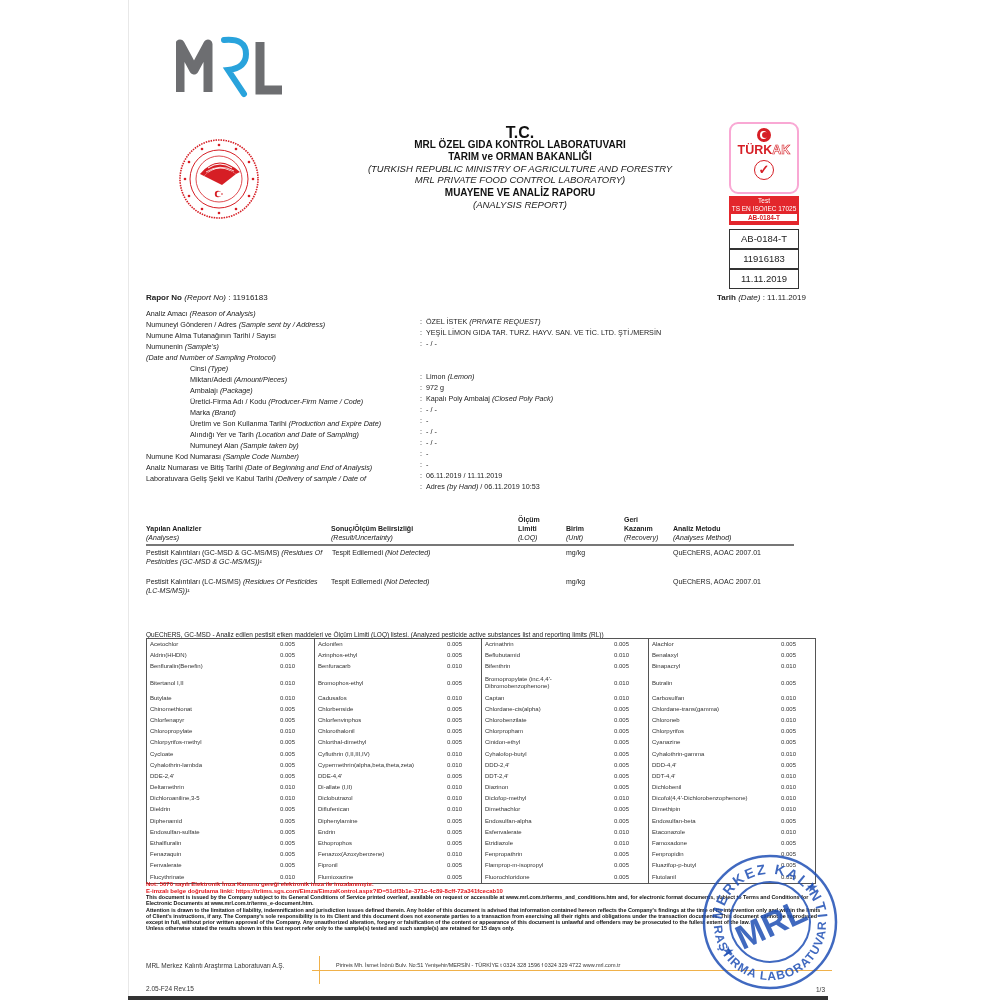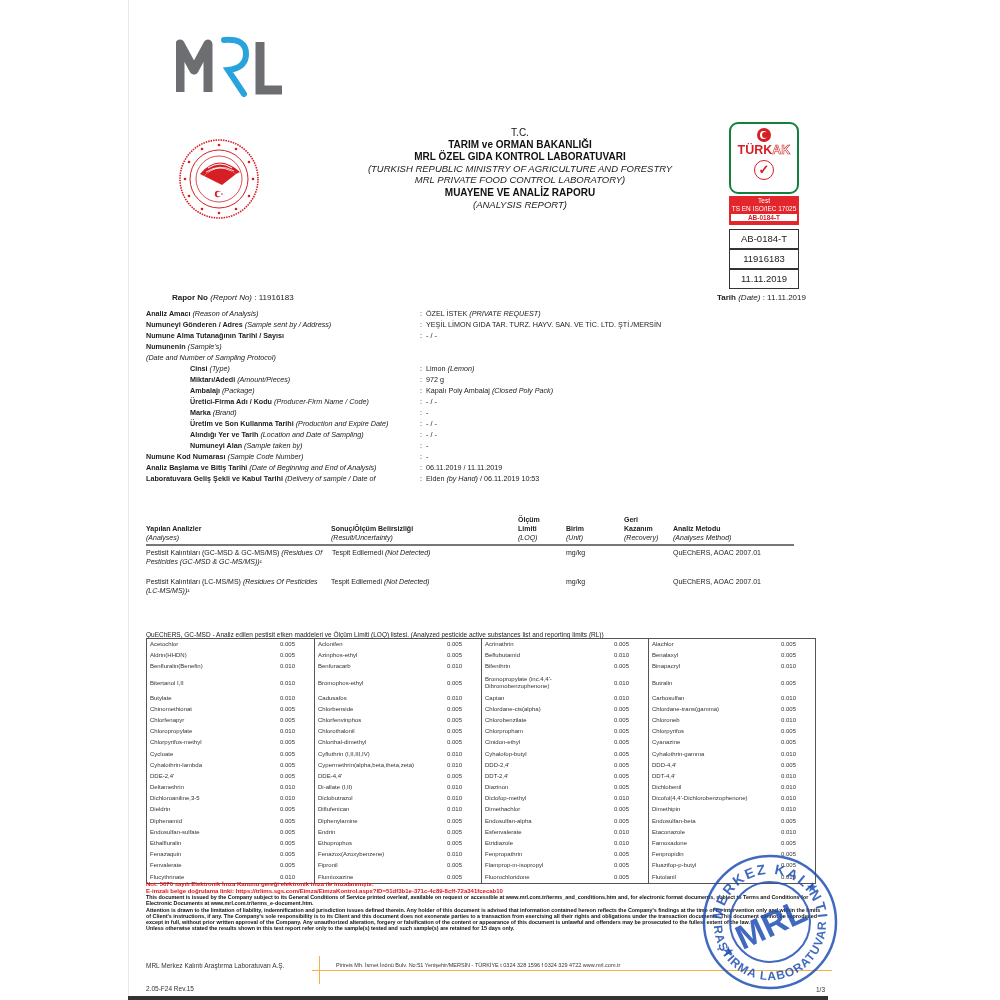--- a/index.html
+++ b/index.html
@@ -10,48 +10,48 @@
   .bottom-bar { position: absolute; left: 128px; top: 996px; width: 700px; height: 4px; background: #333; }
 
   
   .mrl-logo { position: absolute; left: 176px; top: 30px; width: 110px; height: 70px; }
 
   
   .emblem { position: absolute; left: 178px; top: 138px; width: 82px; height: 82px; }
 
   
   .hdr { position: absolute; left: 350px; top: 127px; width: 340px; text-align: center; color: #111; }
-  .hdr .l1 { font-size: 10px; font-weight: normal; line-height: 12px; }
+  .hdr .l1 { font-size: 16px; font-weight: bold; line-height: 12px; }
   .hdr .l2 { font-size: 10px; font-weight: bold; line-height: 12px; }
   .hdr .it { font-size: 9.5px; font-style: italic; line-height: 11px; color: #222; }
   .hdr .l4 { font-size: 10px; font-weight: bold; line-height: 13px; margin-top: 1px; }
 
   
-  .turkak { position: absolute; left: 729px; top: 122px; width: 70px; height: 72px; border: 2px solid #15803d; border-radius: 9px; text-align: center; }
+  .turkak { position: absolute; left: 729px; top: 122px; width: 70px; height: 72px; border: 2px solid #f9a8d4; border-radius: 9px; text-align: center; }
   .turkak .flag { width: 14px; height: 14px; border-radius: 50%; background: #d61e25; margin: 4px auto 0; position: relative; }
   .turkak .flag::after { content: ""; position: absolute; left: 3px; top: 3px; width: 7px; height: 8px; border-radius: 50%; background: #fff; }
   .turkak .flag::before { content: ""; position: absolute; left: 5px; top: 4px; width: 6px; height: 6px; border-radius: 50%; background: #d61e25; z-index: 2; }
   .turkak .tk { font-size: 12.5px; font-weight: bold; color: #d61e25; letter-spacing: 0px; margin-top: 2px; line-height: 13px; }
   .turkak .tk span { color: #fff; -webkit-text-stroke: 0.6px #d61e25; }
   .turkak .check { width: 20px; height: 20px; border: 1.5px solid #d61e25; border-radius: 50%; margin: 3px auto 0; color: #d61e25; font-size: 13px; line-height: 17px; font-weight: bold; }
   .turkak-band { position: absolute; left: 729px; top: 196px; width: 70px; height: 29px; background: #e3262c; color: #fff; text-align: center; font-size: 6.5px; line-height: 8px; padding-top: 1px; }
   .turkak-band .code { background: #fff; color: #d61e25; margin: 1px 2px 0; font-weight: bold; font-size: 6.5px; line-height: 7px; }
   .idbox { position: absolute; left: 729px; width: 70px; height: 20px; border: 1px solid #333; font-size: 9.5px; text-align: center; line-height: 18px; color: #222; }
 
   
   .rap { position: absolute; left: 146px; top: 293px; font-size: 8px; color: #222; }
-  .rap b { font-weight: bold; margin-left: 26px; }
+  .rap b { font-weight: bold; }
   .tarih { position: absolute; left: 717px; top: 293px; font-size: 8px; color: #222; }
   .it { font-style: italic; }
 
   
   .info { position: absolute; left: 146px; top: 308px; width: 680px; font-size: 7.2px; color: #222; }
   .info .row { position: relative; height: 11px; line-height: 11px; white-space: nowrap; }
-  .info .row .lbl b { font-weight: bold; }
-  .info .row .val { position: absolute; left: 274px; top: 0; }
+  .info .row .lbl b { font-weight: normal; }
+  .info .row .val { position: absolute; left: 274px; top: 8px; }
   .info .row.ind .lbl { padding-left: 44px; }
 
   
   .anl { position: absolute; left: 146px; top: 515px; width: 648px; font-size: 7px; color: #222; }
   .anl .head { position: relative; height: 31px; border-bottom: 2px solid #777; }
   .anl .hc { position: absolute; bottom: 2px; line-height: 9px; }
   .anl .hc b { font-weight: bold; }
   .anl .rowa { position: relative; height: 29px; }
   .anl .rowa .c { position: absolute; top: 2px; line-height: 9px; }
 
@@ -116,22 +116,22 @@
     <path d="M26 38 Q40 24 58 36 L44 47 Z" fill="#d61e25"></path>
     <path d="M30 30 Q42 22 54 30" fill="none" stroke="#fff" stroke-width="1"></path>
     <path d="M28 34 Q42 25 56 33" fill="none" stroke="#fff" stroke-width="0.8"></path>
     <circle cx="40" cy="56" r="3.2" fill="#d61e25"></circle>
     <circle cx="41.2" cy="56" r="2.5" fill="#fff"></circle>
     <circle cx="44" cy="56" r="0.8" fill="#d61e25"></circle>
   </svg>
 
   <div class="hdr">
     <div class="l1">T.C.</div>
+    <div class="l2">MRL ÖZEL GIDA KONTROL LABORATUVARI</div>
     <div class="l2">TARIM ve ORMAN BAKANLIĞI</div>
-    <div class="l2">MRL ÖZEL GIDA KONTROL LABORATUVARI</div>
     <div class="it">(TURKISH REPUBLIC MINISTRY OF AGRICULTURE AND FORESTRY</div>
     <div class="it">MRL PRIVATE FOOD CONTROL LABORATORY)</div>
     <div class="l4">MUAYENE VE ANALİZ  RAPORU</div>
     <div class="it">(ANALYSIS REPORT)</div>
   </div>
 
   <div class="turkak">
     <div class="flag"></div>
     <div class="tk"><span style="color:#d61e25;-webkit-text-stroke:0">TÜRK</span><span>AK</span></div>
     <div class="check">✓</div>
@@ -164,22 +164,22 @@
       <div class="row"><span class="lbl"><b></b> <span class="it">(Date and Number of Sampling Protocol)</span></span></div>
       <div class="row ind"><span class="lbl"><b>Cinsi</b> <span class="it">(Type)</span></span><span class="val">:&nbsp;&nbsp;<span>Limon</span> <span class="it">(Lemon)</span><span></span></span></div>
       <div class="row ind"><span class="lbl"><b>Miktarı/Adedi</b> <span class="it">(Amount/Pieces)</span></span><span class="val">:&nbsp;&nbsp;<span>972 g</span> <span class="it"></span><span></span></span></div>
       <div class="row ind"><span class="lbl"><b>Ambalajı</b> <span class="it">(Package)</span></span><span class="val">:&nbsp;&nbsp;<span>Kapalı Poly Ambalaj</span> <span class="it">(Closed Poly Pack)</span><span></span></span></div>
       <div class="row ind"><span class="lbl"><b>Üretici-Firma Adı / Kodu</b> <span class="it">(Producer-Firm Name / Code)</span></span><span class="val">:&nbsp;&nbsp;<span>- / -</span> <span class="it"></span><span></span></span></div>
       <div class="row ind"><span class="lbl"><b>Marka</b> <span class="it">(Brand)</span></span><span class="val">:&nbsp;&nbsp;<span>-</span> <span class="it"></span><span></span></span></div>
       <div class="row ind"><span class="lbl"><b>Üretim ve Son Kullanma Tarihi</b> <span class="it">(Production and Expire Date)</span></span><span class="val">:&nbsp;&nbsp;<span>- / -</span> <span class="it"></span><span></span></span></div>
       <div class="row ind"><span class="lbl"><b>Alındığı Yer ve Tarih</b> <span class="it">(Location and Date of Sampling)</span></span><span class="val">:&nbsp;&nbsp;<span>- / -</span> <span class="it"></span><span></span></span></div>
       <div class="row ind"><span class="lbl"><b>Numuneyi Alan</b> <span class="it">(Sample taken by)</span></span><span class="val">:&nbsp;&nbsp;<span>-</span> <span class="it"></span><span></span></span></div>
       <div class="row"><span class="lbl"><b>Numune Kod Numarası</b> <span class="it">(Sample Code Number)</span></span><span class="val">:&nbsp;&nbsp;<span>-</span> <span class="it"></span><span></span></span></div>
-      <div class="row"><span class="lbl"><b>Analiz Başlama ve Bitiş Tarihi</b> <span class="it">(Date of Beginning and End of Analysis)</span></span><span class="val">:&nbsp;&nbsp;<span>06.11.2019 / 11.11.2019</span> <span class="it"></span><span></span></span></div>
-      <div class="row"><span class="lbl"><b>Laboratuvara Geliş Şekli ve Kabul Tarihi</b> <span class="it">(Delivery of sample / Date of</span></span><span class="val">:&nbsp;&nbsp;<span>Elden</span> <span class="it">(by Hand)</span><span> / 06.11.2019 10:53</span></span></div>
+      <div class="row"><span class="lbl"><b>Analiz Numarası ve Bitiş Tarihi</b> <span class="it">(Date of Beginning and End of Analysis)</span></span><span class="val">:&nbsp;&nbsp;<span>06.11.2019 / 11.11.2019</span> <span class="it"></span><span></span></span></div>
+      <div class="row"><span class="lbl"><b>Laboratuvara Geliş Şekli ve Kabul Tarihi</b> <span class="it">(Delivery of sample / Date of</span></span><span class="val">:&nbsp;&nbsp;<span>Adres</span> <span class="it">(by Hand)</span><span> / 06.11.2019 10:53</span></span></div>
     </div>
 
   <div class="anl">
     <div class="head">
       <div class="hc" style="left:0"><b>Yapılan Analizler</b><br><span class="it">(Analyses)</span></div>
       <div class="hc" style="left:185px"><b>Sonuç/Ölçüm Belirsizliği</b><br><span class="it">(Result/Uncertainty)</span></div>
       <div class="hc" style="left:372px;width:34px"><b>Ölçüm</b><br><b>Limiti</b><br><span class="it">(LOQ)</span></div>
       <div class="hc" style="left:420px"><b>Birim</b><br><span class="it">(Unit)</span></div>
       <div class="hc" style="left:478px;width:46px"><b>Geri</b><br><b>Kazanım</b><br><span class="it">(Recovery)</span></div>
       <div class="hc" style="left:527px"><b>Analiz Metodu</b><br><span class="it">(Analyses Method)</span></div>

